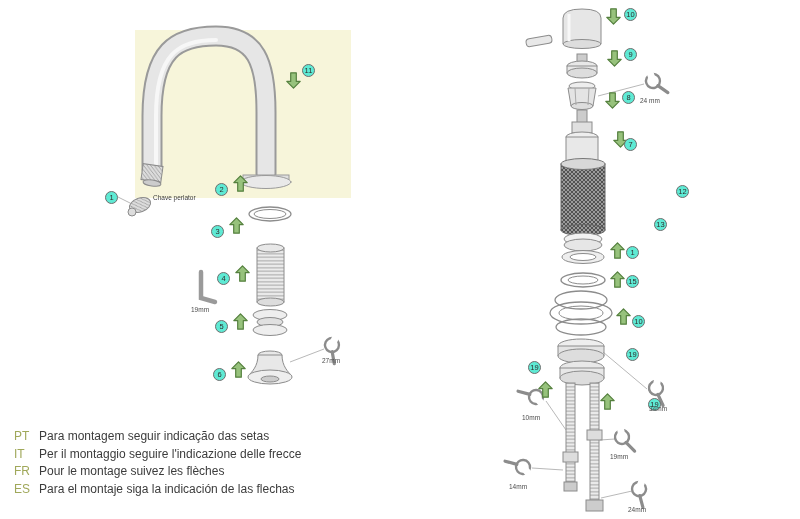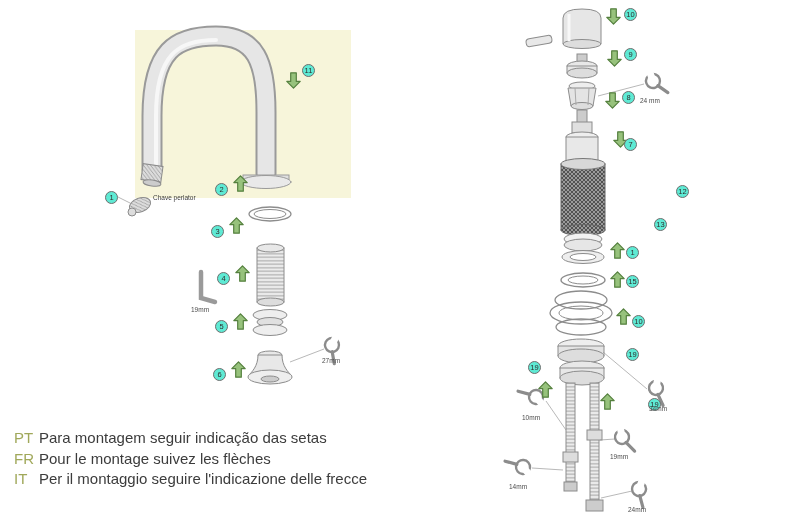--- a/index.html
+++ b/index.html
@@ -9,21 +9,21 @@
   .overlay{position:absolute;left:0;top:0;width:800px;height:519px;pointer-events:none}
   .panel-rect{fill:var(--panel-bg,#f7f5da)}
   .callout{
     position:absolute;width:13px;height:13px;border:1px solid #6e6e6e;border-radius:50%;
     background:#5eead4;font-size:7.5px;line-height:11px;text-align:center;color:#2e2e2e
   }
   .assembly-arrow{position:absolute;width:15px;height:17px}
   .tool-label{position:absolute;font-size:6.5px;color:#4a4a4a;white-space:nowrap}
   .part-label{position:absolute;left:153px;top:194px;font-size:6.5px;color:#3a3a3a;white-space:nowrap}
   .instructions{position:absolute;left:14px;top:429px;display:flex;flex-direction:column;gap:3.5px}
-  .instr-row{font-size:15px;color:var(--text-color,#3c3c3c)}
+  .instr-row{font-size:12px;color:var(--text-color,#3c3c3c)}
   .instr-row .lang{display:inline-block;width:25px;color:var(--lang-color,#a0a85a)}
 </style>
 </head>
 <body>
 
 <div class="screen">
 
   <svg class="diagram" width="800" height="519" viewBox="0 0 800 519">
     <defs>
       <pattern id="knurl" width="4" height="4" patternUnits="userSpaceOnUse">
@@ -267,16 +267,17 @@
       <span class="tool-label" style="left: 522px; top: 414px;">10mm</span>
       <span class="tool-label" style="left: 610px; top: 453px;">19mm</span>
       <span class="tool-label" style="left: 509px; top: 483px;">14mm</span>
       <span class="tool-label" style="left: 628px; top: 506px;">24mm</span>
     </div>
 
   <span class="part-label">Chave perlator</span>
 
   <div class="instructions">
       <div class="instr-row"><span class="lang">PT</span><span>Para montagem seguir indicação das setas</span></div>
+      <div class="instr-row"><span class="lang">IT</span><span>Per il montaggio seguire l'indicazione delle frecce</span></div>
       <div class="instr-row"><span class="lang">FR</span><span>Pour le montage suivez les flèches</span></div>
-      <div class="instr-row"><span class="lang">IT</span><span>Per il montaggio seguire l'indicazione delle frecce</span></div>
+      <div class="instr-row"><span class="lang">ES</span><span>Para el montaje siga la indicación de las flechas</span></div>
     </div>
 </div>
 
 </body></html>

